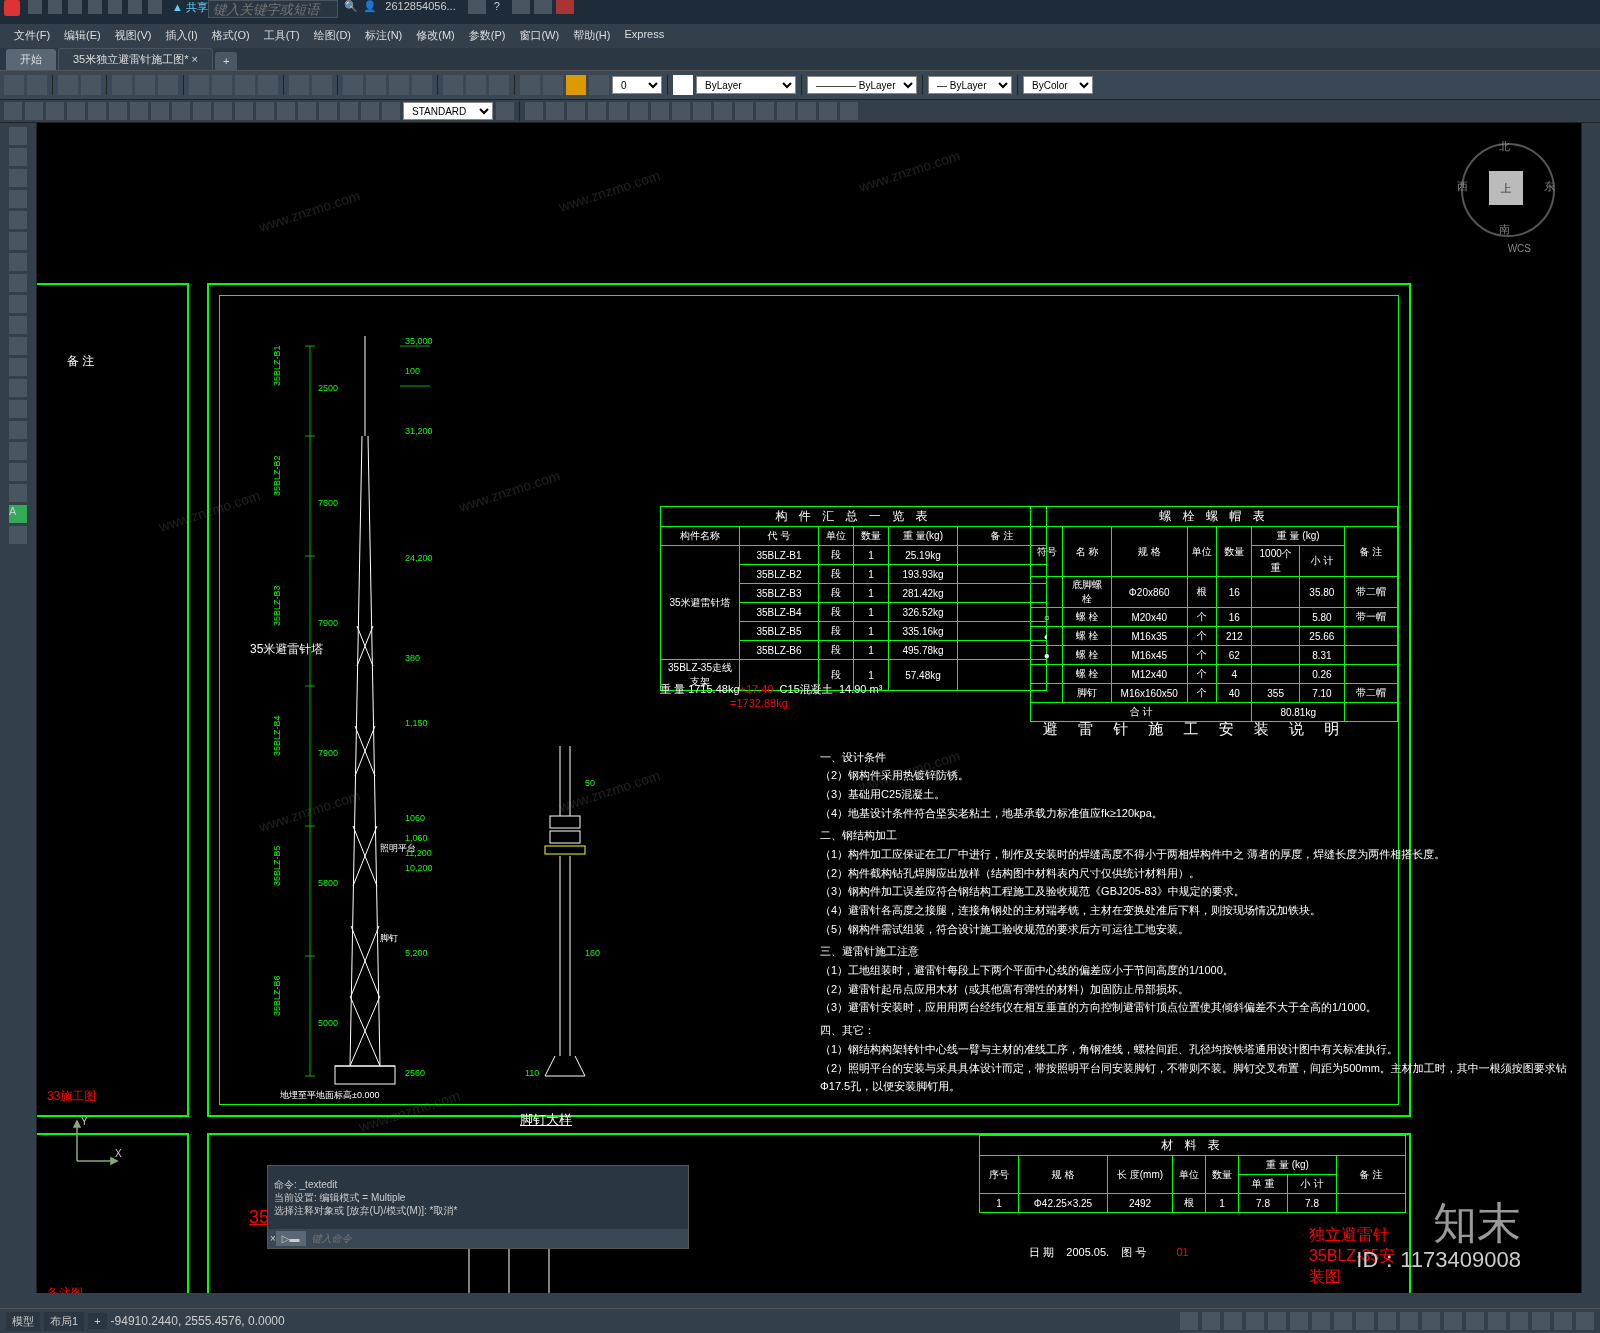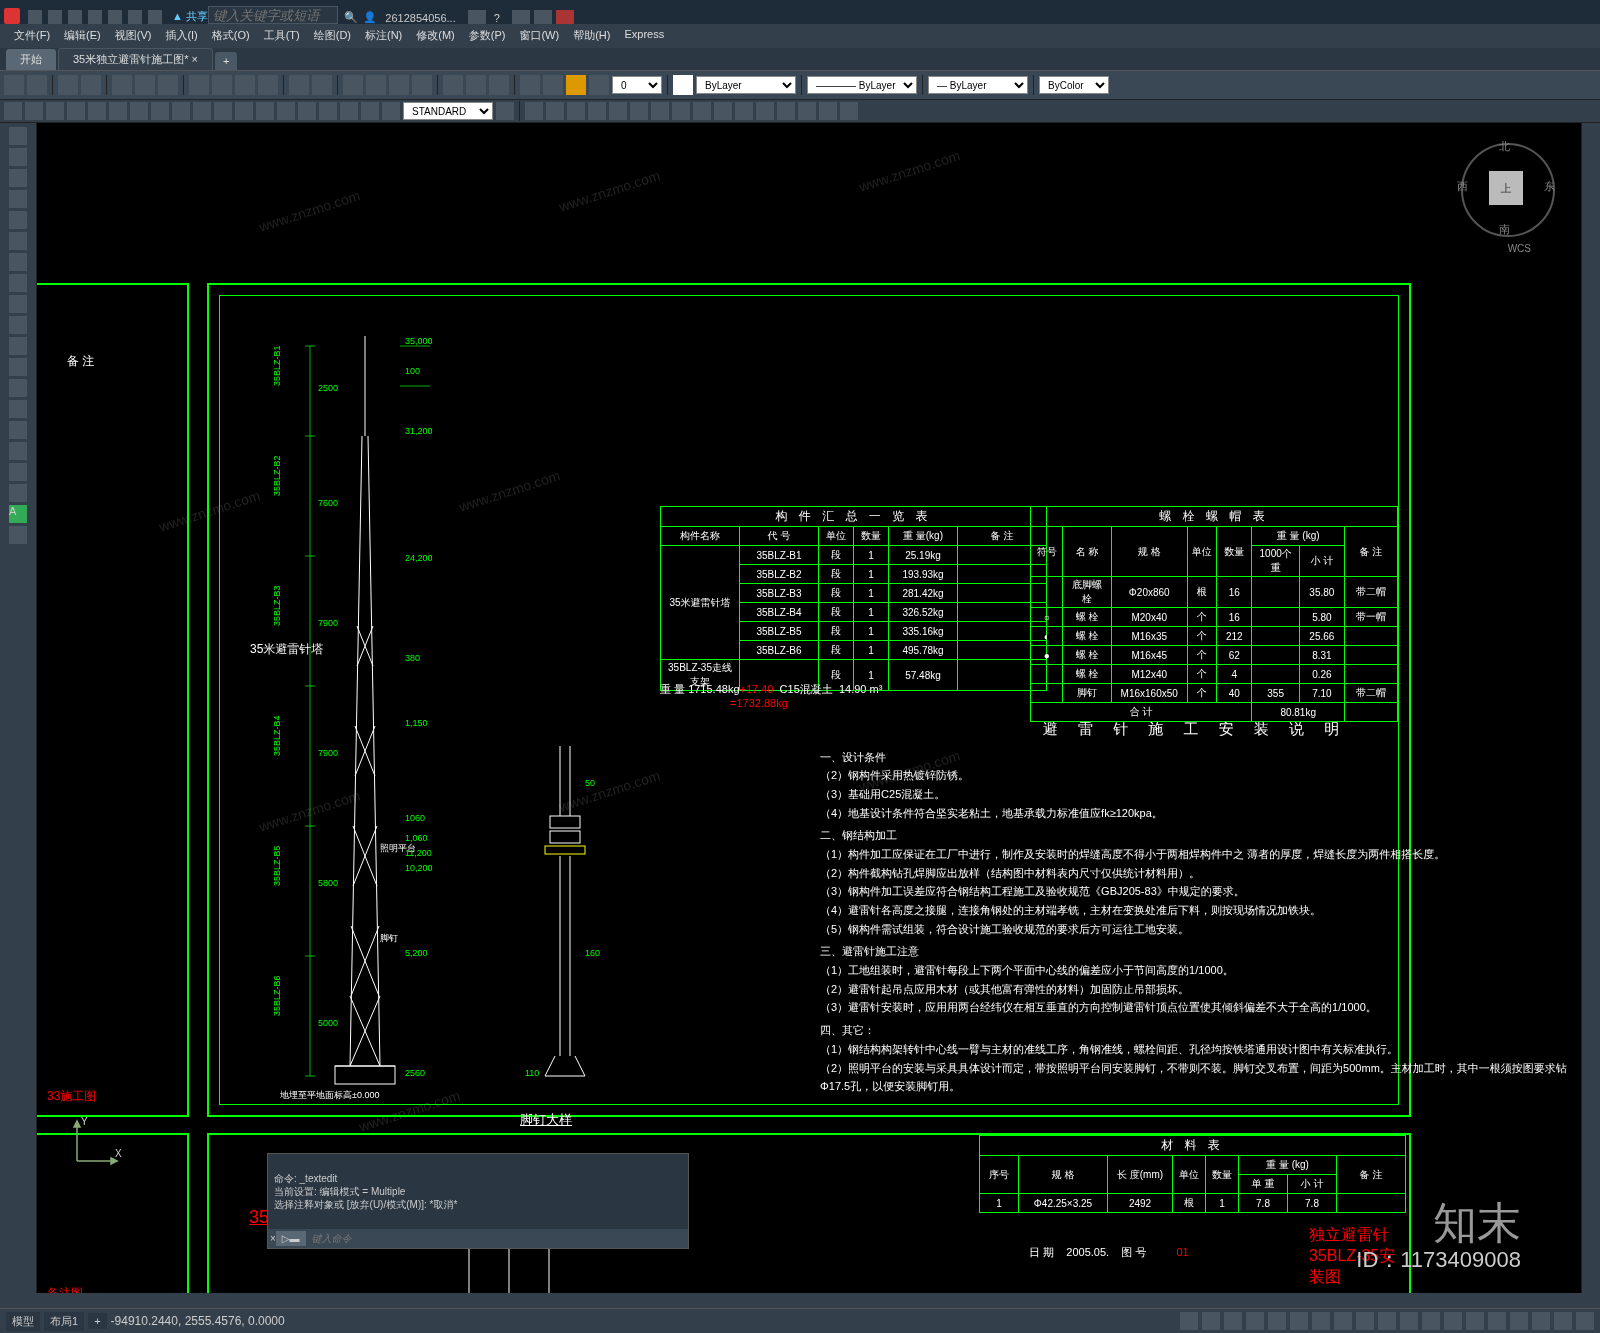--- a/index.html
+++ b/index.html
@@ -1,16 +1,16 @@
 <!DOCTYPE html>
 <html><head>
 <meta charset="utf-8">
 <style>
 html,body{margin:0;padding:0;width:1600px;height:1333px;background:#33404c;font-family:"Microsoft YaHei",Arial,sans-serif;font-size:11px;color:#ccc;overflow:hidden}
-.titlebar{height:24px;background:#1e2b38;display:flex;align-items:flex-end;padding:0 4px}
+.titlebar{height:24px;background:#1e2b38;display:flex;align-items:flex-start;padding:0 4px}
 .titlebar .logo{width:16px;height:16px;background:#d33;border-radius:2px;margin-right:8px}
 .titlebar .qat{display:flex;gap:6px;align-items:center}
 .titlebar .qat span{width:14px;height:14px;background:#4a5562;display:inline-block}
 .titlebar .share{color:#6cf;margin-left:10px}
 .titlebar .center{flex:1;text-align:center;color:#aaa}
 .titlebar .search{width:120px;height:16px;background:#2a3642;border:1px solid #4a5562;color:#888;padding:0 4px;font-style:italic}
 .titlebar .user{color:#ccc;margin:0 8px}
 .titlebar .wbtn{width:18px;height:14px;background:#4a5562;margin-left:4px}
 .menubar{height:20px;background:#33404c;display:flex;gap:2px;padding:2px 8px}
 .menubar span{padding:2px 6px;color:#ddd;cursor:pointer}
@@ -68,21 +68,21 @@
 .viewcube .cube{position:absolute;left:28px;top:28px;width:34px;height:34px;background:#bbb;color:#333;font-size:11px;display:flex;align-items:center;justify-content:center}
 .viewcube .n{position:absolute;top:-4px;left:38px;color:#888}
 .viewcube .s{position:absolute;bottom:-4px;left:38px;color:#888}
 .viewcube .e{position:absolute;right:-4px;top:36px;color:#888}
 .viewcube .w{position:absolute;left:-4px;top:36px;color:#888}
 .wcs{position:absolute;right:50px;top:120px;color:#888;font-size:10px}
 .ucs{position:absolute;left:30px;bottom:120px;color:#fff}
 .ucs svg{width:60px;height:60px}
 
 .cmdarea{position:absolute;left:230px;bottom:44px;width:420px;background:#33404c;border:1px solid #555;font-size:10px;color:#ccc}
-.cmdarea .hist{background:#2a3642;padding:18px 6px;line-height:1.3}
+.cmdarea .hist{background:#2a3642;padding:12px 6px;line-height:1.3}
 .cmdarea .inp{display:flex;align-items:center;background:#3a4754;padding:2px}
 .cmdarea .inp .arrow{background:#5a6875;padding:2px 6px;margin-right:4px}
 .cmdarea .inp input{flex:1;background:transparent;border:none;color:#ccc;font-style:italic;font-size:10px}
 
 .status{position:absolute;bottom:0;left:0;right:0;height:24px;background:#33404c;border-top:1px solid #555;display:flex;align-items:center;padding:0 6px;gap:4px}
 .status .st{padding:2px 6px;background:#2a3642;color:#ccc}
 .status .coord{font-size:12px;color:#ccc}
 .status .flex{flex:1}
 .status .sb{width:18px;height:18px;background:#4a5562}
 
@@ -170,21 +170,21 @@
   <span class="rbtn"></span>
   <span class="rbtn" style="background:#d90"></span>
   <span class="rbtn"></span>
   <select class="rdrop" style="width:50px"><option>0</option></select>
   <span class="rsep"></span>
   <span class="rbtn" style="background:#fff"></span>
   <select class="rdrop" style="width:100px"><option>ByLayer</option></select>
   <span class="rsep"></span>
   <select class="rdrop" style="width:110px"><option>———— <span>ByLayer</span></option></select>
   <span class="rsep"></span>
-  <select class="rdrop" style="width:100px"><option>— <span>ByLayer</span></option></select>
+  <select class="rdrop" style="width:84px"><option>— <span>ByLayer</span></option></select>
   <span class="rsep"></span>
   <select class="rdrop" style="width:70px"><option>ByColor</option></select>
 </div>
 
 <div class="toolbar2">
   <span class="tb2"></span>
   <span class="tb2"></span>
   <span class="tb2"></span>
   <span class="tb2"></span>
   <span class="tb2"></span>

